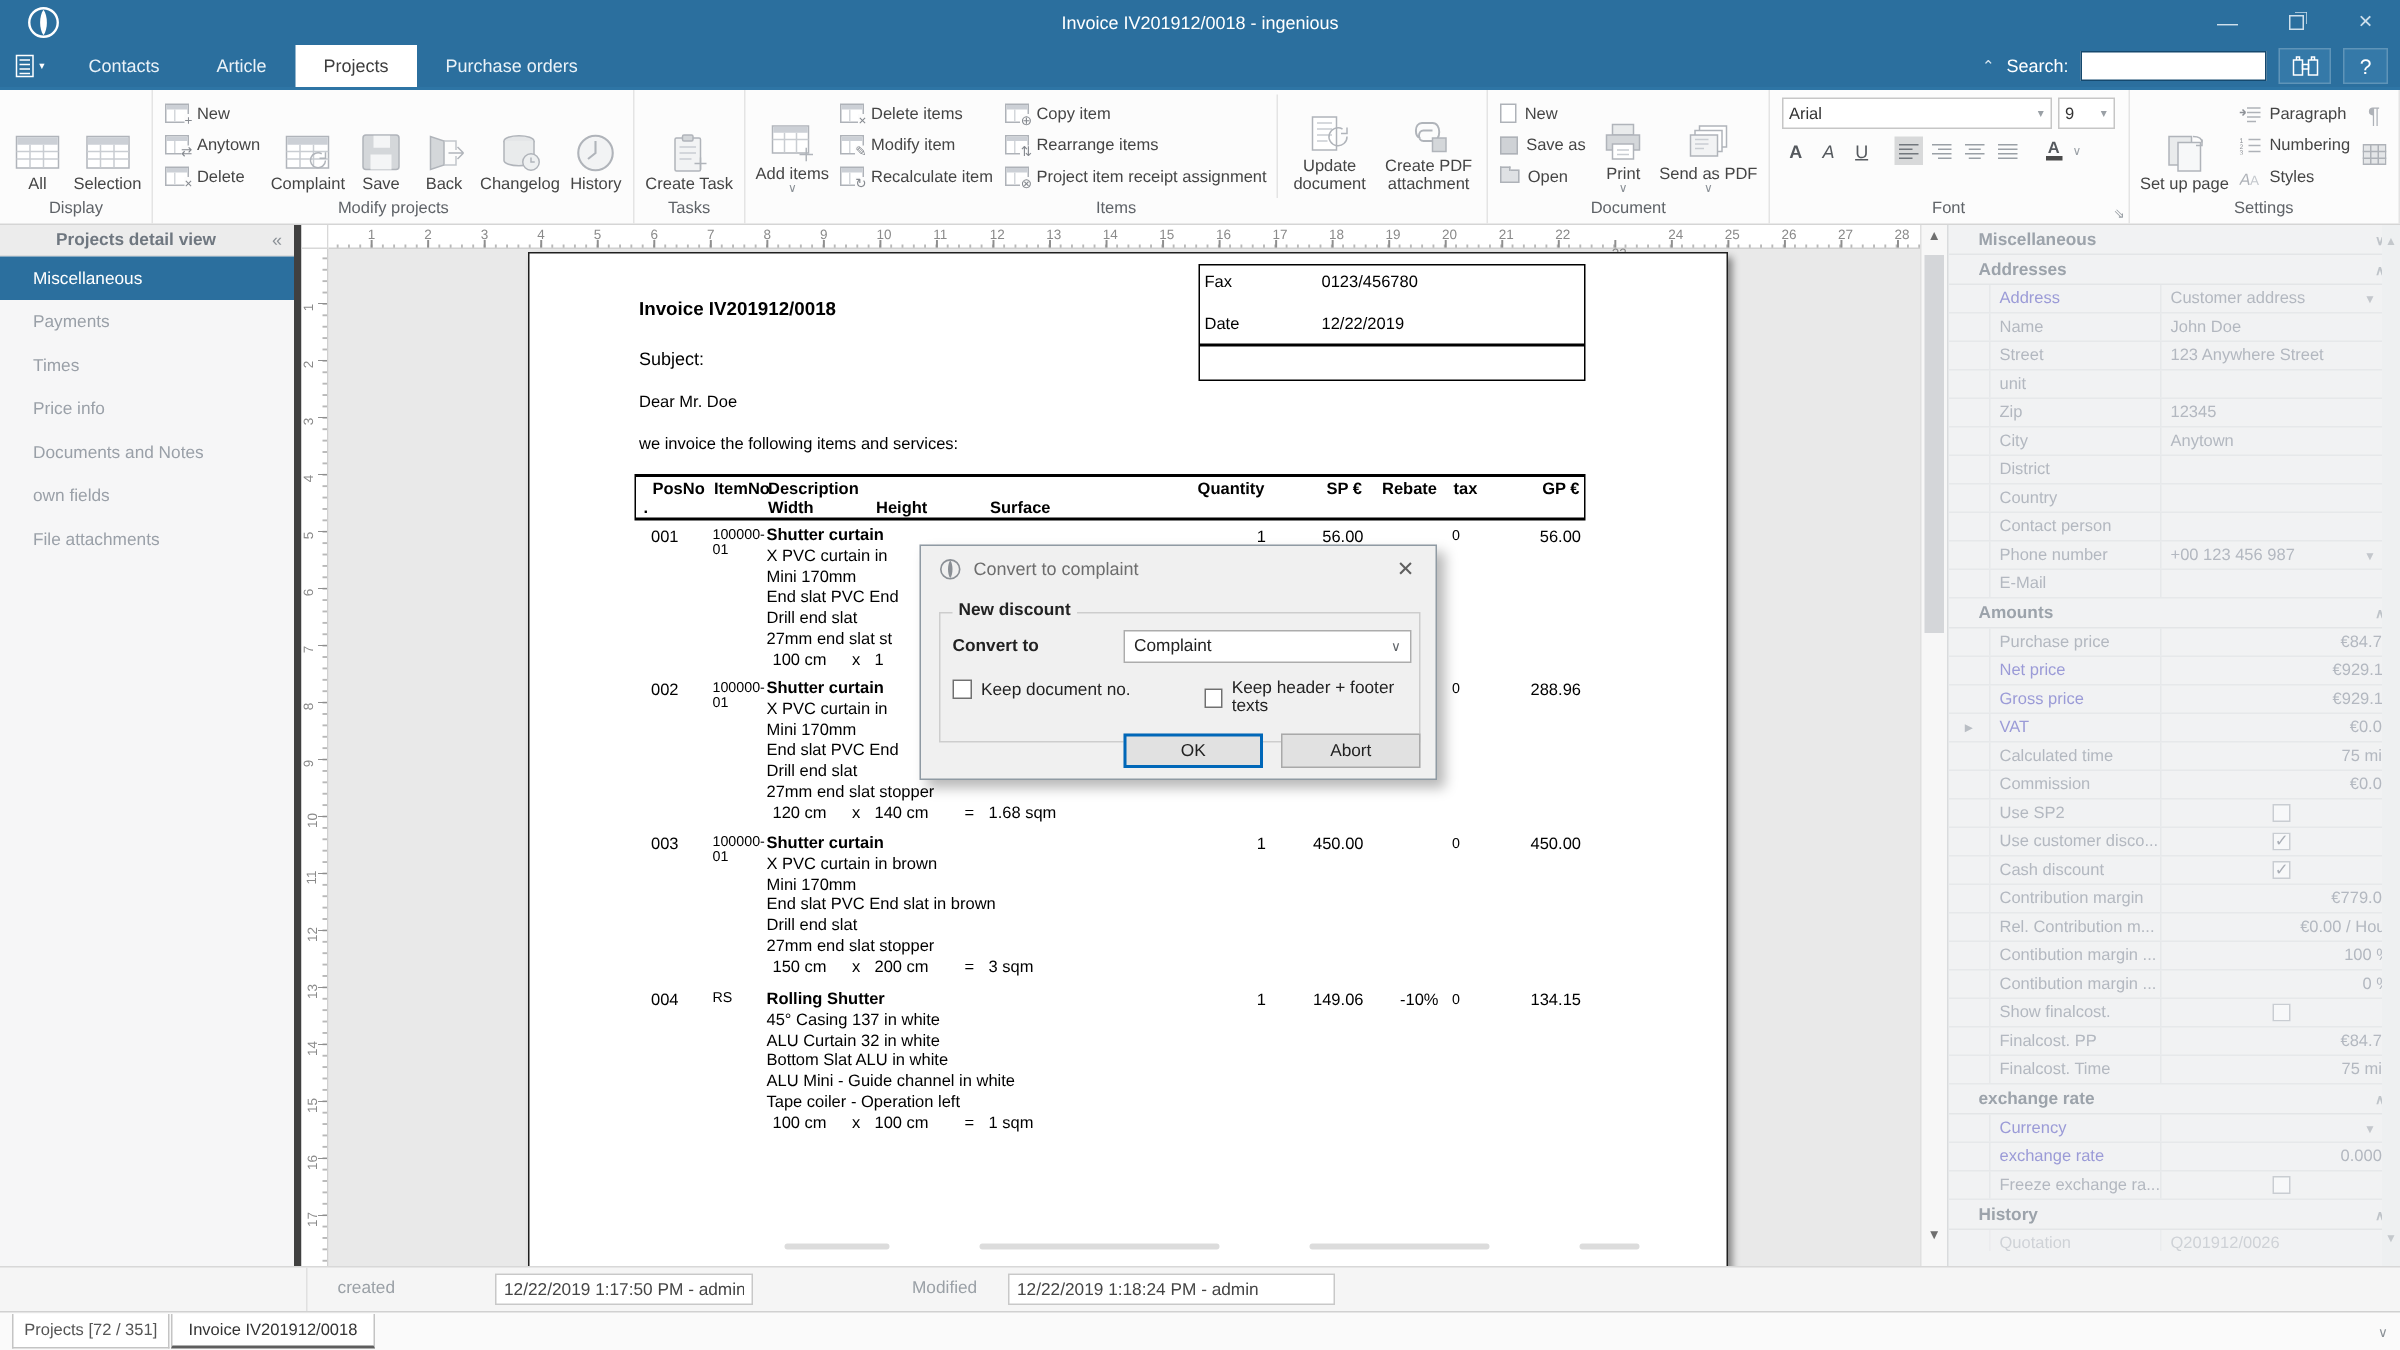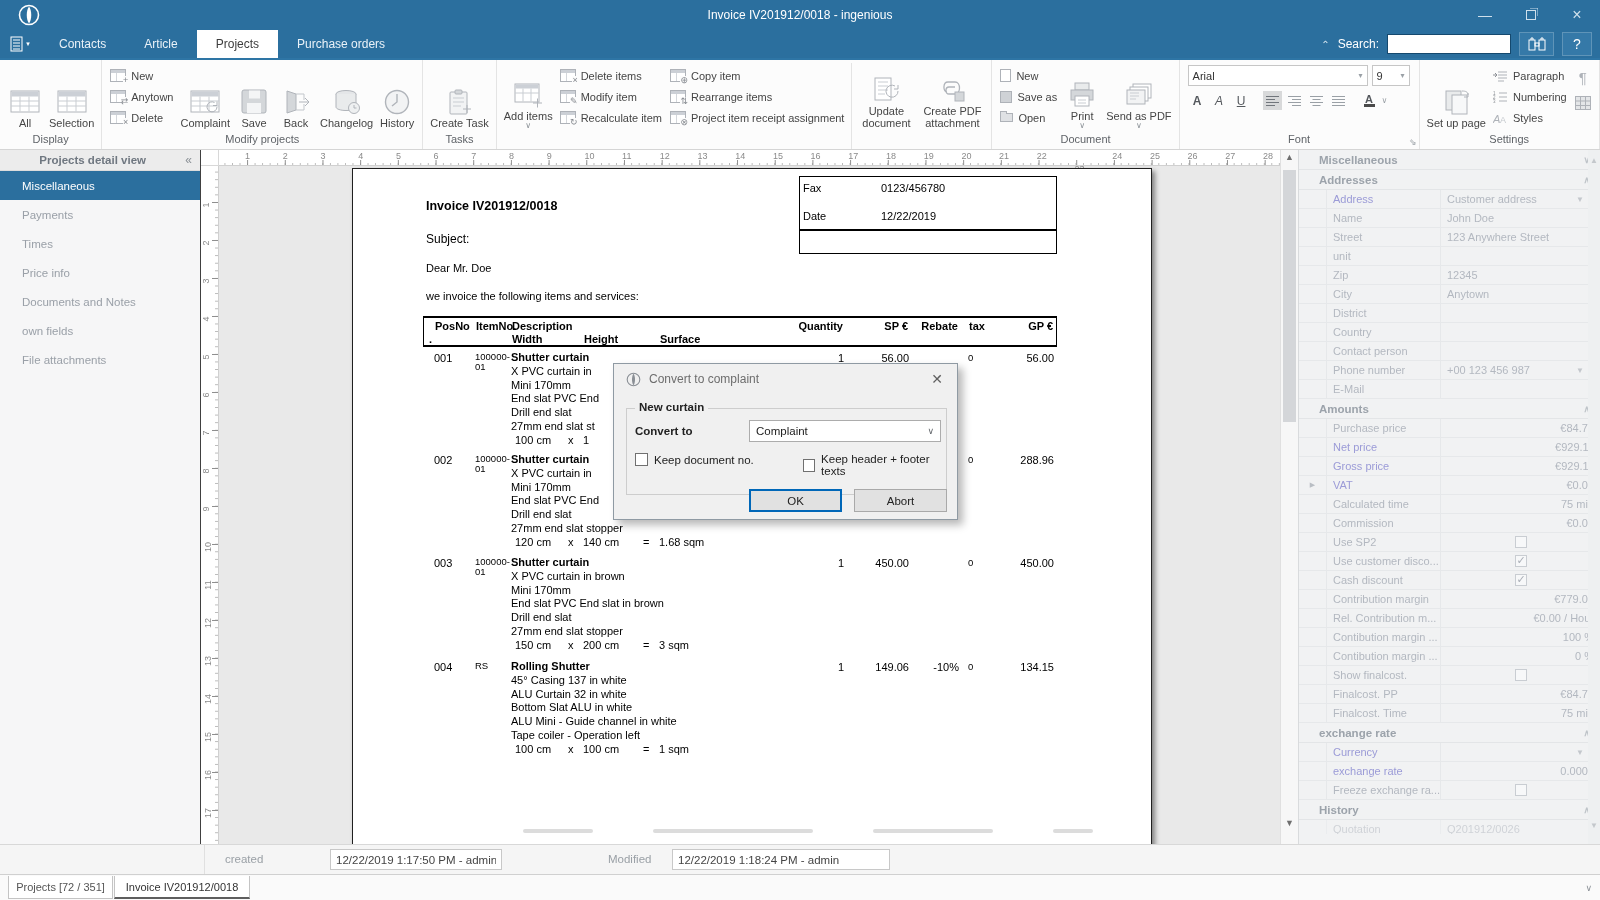--- a/index.html
+++ b/index.html
@@ -55,21 +55,21 @@
   #fontgrp{position:relative}
   .dlglaunch{position:absolute;right:2px;bottom:2px;color:#9aa0a6;font-size:9px}
   .acolor{display:flex;flex-direction:column;align-items:center;line-height:9px}
   .acolor b{font-weight:bold;color:#55595e;font-size:11px}
   .acolor span{display:block;width:11px;height:3px;background:#4a4a4a}
 
   
   #main{position:absolute;left:0;top:150px;width:1600px;height:694px;display:flex}
 
   
-  #sidebar{width:201px;background:#f6f6f7;border-right:1px solid #404040;display:flex;flex-direction:column}
+  #sidebar{width:201px;background:#f6f6f7;border-right:5px solid #404040;display:flex;flex-direction:column}
   #sbhead{height:21px;background:#ececec;display:flex;align-items:center;padding:0 8px 0 0;border-bottom:1px solid #dcdcdc}
   #sbhead .t{flex:1;text-align:center;font-weight:bold;color:#6f7780;font-size:11.5px}
   #sbhead .c{color:#8a9096;font-size:12px}
   .sbitem{height:29px;display:flex;align-items:center;padding-left:22px;color:#9aa0a8;font-size:11.5px}
   .sbitem.active{background:#2b6f9e;color:#fff}
 
   
   #docarea{flex:1;position:relative;background:#e9e9e9;overflow:hidden}
   #corner{position:absolute;left:0;top:0;width:18px;height:16px;background:#fff;border-right:1px solid #d8d8d8;border-bottom:1px solid #d8d8d8}
   #hruler{position:absolute;left:18px;top:0;right:18px;height:16px;background:#fff;border-bottom:1px solid #d0d0d0;
@@ -441,20 +441,21 @@
           </div>
         <div class="bb" style="width:70px">
             <span class="bicon">
               <svg class="lic" width="28" height="27" viewBox="0 0 28 27">
                 <use href="#sym-pclip"></use>
               </svg>
             </span>
             <span>Create PDF attachment</span>
           </div>
       </div>
+      <div class="rgl">Items</div>
     </div>
 
     <div class="rgroup">
       <div class="rgc">
         <div class="scol">
           <div class="sb">
               <span class="i-page"></span>
               <span>New</span>
             </div>
           <div class="sb">
@@ -1019,21 +1020,21 @@
   <div id="dialog">
     <div id="dlgtitle">
       <svg width="15" height="15" viewBox="0 0 15 15">
           <circle cx="7.5" cy="7.5" r="6.3" fill="none" stroke="#8a8f95" stroke-width="1.1"></circle>
           <path d="M7.5 1.5c-2 2.7-2 9.3 0 12 2-2.7 2-9.3 0-12z" fill="#8a8f95"></path>
         </svg>
       <span>Convert to complaint</span>
       <span id="dlgclose">✕</span>
     </div>
     <div id="dlggroup">
-      <span id="dlglegend">New curtain</span>
+      <span id="dlglegend">New discount</span>
       <span id="cvtlabel">Convert to</span>
       <div id="cvtselect">
           <span>Complaint</span>
           <span class="dda">∨</span>
         </div>
       <div class="dcb" style="left:8px">
           <span class="box"></span>
           <span>Keep document no.</span>
         </div>
       <div class="dcb" style="left:176px">

